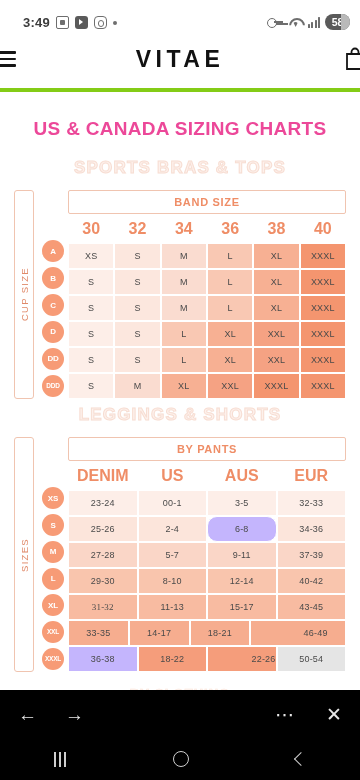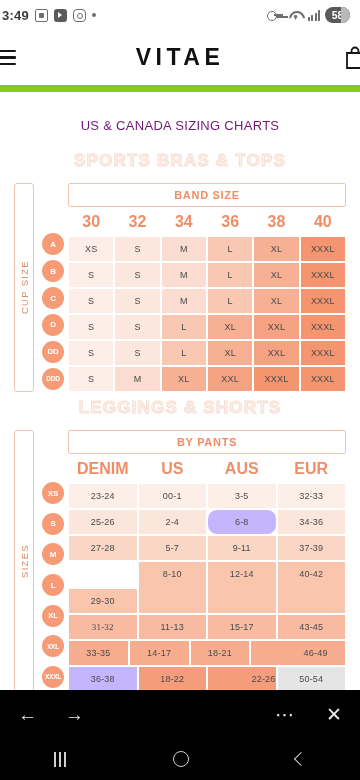--- a/index.html
+++ b/index.html
@@ -6,22 +6,22 @@
   html,body { width:360px; height:780px; overflow:hidden; }
   body {
     font-family:"Liberation Sans", sans-serif;
     background:#ffffff;
     position:relative;
   }
 
   
   .statusbar{
     height:30px; width:100%;
-    display:flex; align-items:center; justify-content:space-between;
-    padding:0 10px 0 2px;
+    display:flex; align-items:flex-end; justify-content:space-between;
+    padding:0 10px 0 23px;
     background:#ffffff;
   }
   .sb-left{ display:flex; align-items:center; gap:6px; }
   .sb-time{ font-size:13px; font-weight:bold; color:#3c3c3c; letter-spacing:.2px; }
   .sb-ico{ width:13px; height:13px; display:inline-block; position:relative; }
   .ico-screenrec{
     border:1.4px solid #6e6e6e; border-radius:2px;
   }
   .ico-screenrec::after{
     content:""; position:absolute; left:3px; top:3px; width:5px; height:5px;
@@ -79,40 +79,40 @@
   }
   .battery::after{
     content:""; position:absolute; right:0; top:0; bottom:0; width:9px;
     background:#b9b9b9; border-radius:0 8px 8px 0;
   }
 
   
   .siteheader{
     height:62px; width:100%; position:relative;
     display:flex; align-items:center; justify-content:center;
-    border-bottom:7px solid #84cc16;
+    border-bottom:4px solid #84cc16;
     background:#fff;
   }
   .brand{
     font-size:23px; font-weight:bold; letter-spacing:4.5px; color:#111;
   }
   .burger{
     position:absolute; left:-6px; top:50%; transform:translateY(-50%);
     width:22px; display:flex; flex-direction:column; gap:4px; cursor:pointer;
   }
   .burger span{ display:block; height:2.6px; background:#151515; border-radius:1px; }
   .bag{
     position:absolute; right:-6px; top:50%; transform:translateY(-50%);
     width:22px; height:24px; cursor:pointer;
   }
 
   
   .content{ padding:0 14px; background:#fff; height:600px; overflow:hidden; }
   .page-title{
-    text-align:center; font-size:13px; font-weight:normal; color:#701a75;
+    text-align:center; font-size:19px; font-weight:bold; color:#ec4899;
     letter-spacing:.3px; margin-top:26px;
   }
   .section-title{
     text-align:center; font-size:17px; font-weight:bold; letter-spacing:1.2px;
     margin:18px 0 12px;
     color:#fdf1ec;
     -webkit-text-stroke:1px #f7ddd2;
   }
   .section-title.legs{ margin-top:6px; }
 
@@ -370,21 +370,21 @@
             <div class="cell" style="background: #c4b5fd; border-radius: 10px;">6-8</div>
             <div class="cell" style="background: rgb(252, 229, 219);">34-36</div>
           </div>
           <div class="grid-row">
             <div class="cell" style="background: rgb(250, 214, 199);">27-28</div>
             <div class="cell" style="background: rgb(250, 214, 199);">5-7</div>
             <div class="cell" style="background: rgb(250, 214, 199);">9-11</div>
             <div class="cell" style="background: rgb(250, 214, 199);">37-39</div>
           </div>
           <div class="grid-row">
-            <div class="cell" style="background: rgb(249, 197, 173); margin-top: 27px;">29-30</div>
+            <div class="cell" style="background: rgb(249, 197, 173);">29-30</div>
             <div class="cell" style="background: rgb(249, 197, 173);">8-10</div>
             <div class="cell" style="background: rgb(249, 197, 173);">12-14</div>
             <div class="cell" style="background: rgb(249, 197, 173);">40-42</div>
           </div>
           <div class="grid-row">
             <div class="cell" style="background: rgb(248, 187, 161); font-family: Liberation Serif, serif;">31-32</div>
             <div class="cell" style="background: rgb(248, 187, 161);">11-13</div>
             <div class="cell" style="background: rgb(248, 187, 161);">15-17</div>
             <div class="cell" style="background: rgb(248, 187, 161);">43-45</div>
           </div>

